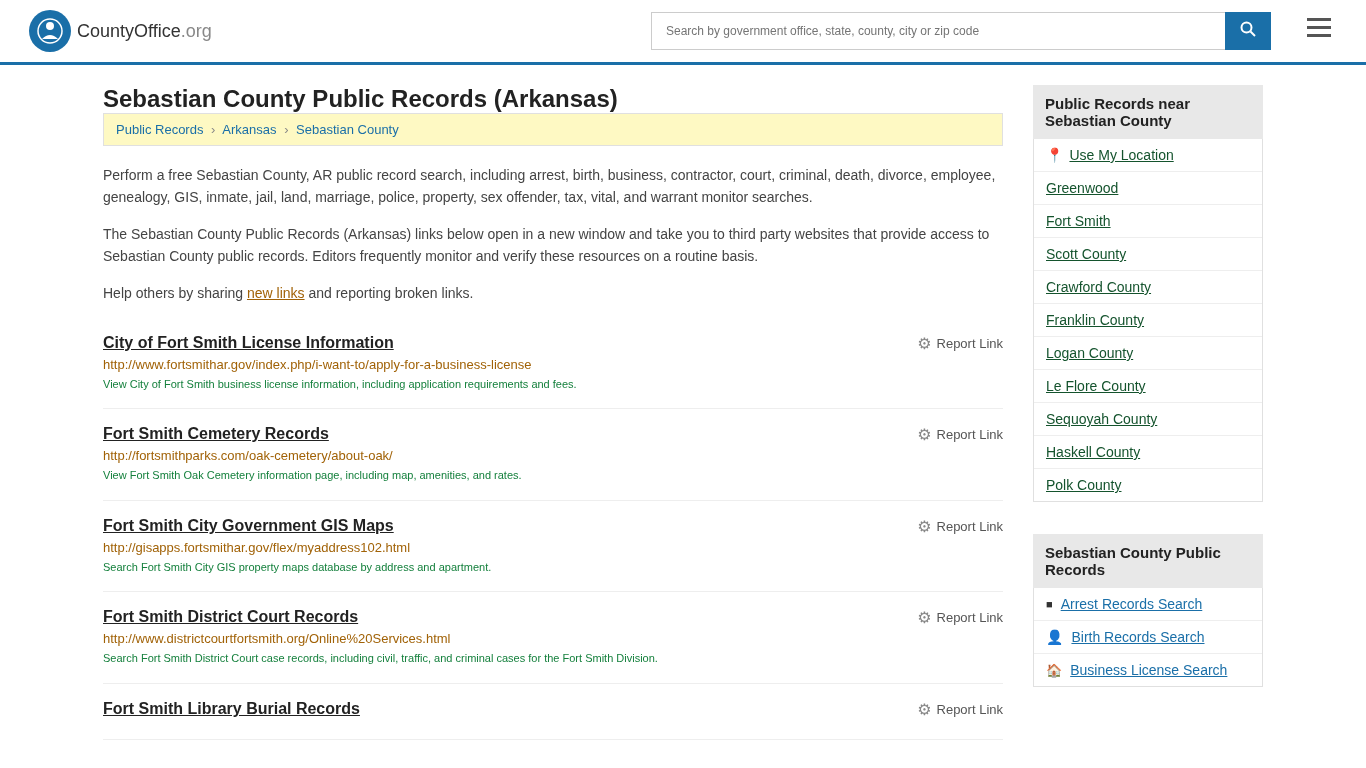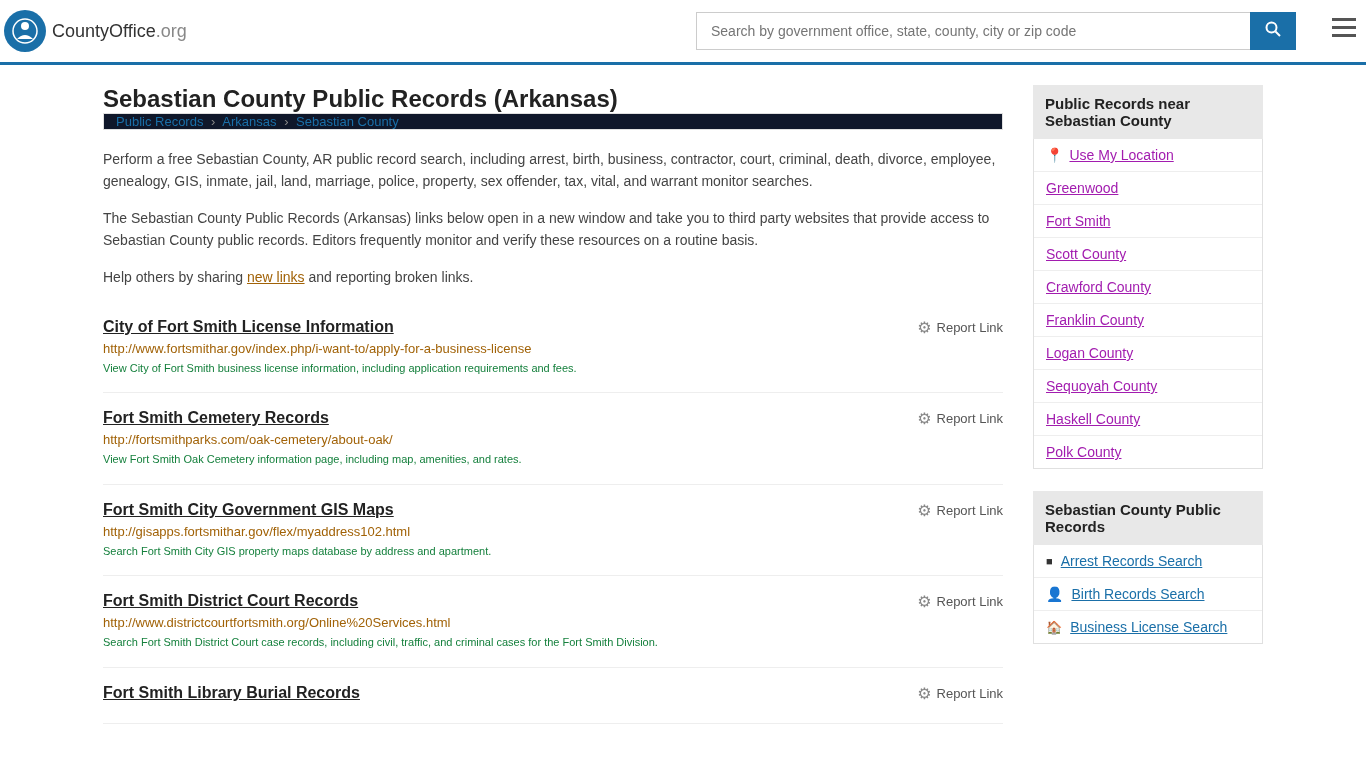--- a/index.html
+++ b/index.html
@@ -2,21 +2,21 @@
 <html><head>
   <meta charset="utf-8">
   <style>
     * { box-sizing: border-box; margin: 0; padding: 0; }
     body { font-family: Arial, sans-serif; font-size: 14px; color: #333; background: #fff; }
 
     
     .header {
       background: #fff;
       border-bottom: 3px solid #1a6fa8;
-      padding: 10px 4px;
+      padding: 10px 29px;
       display: flex;
       align-items: center;
       gap: 20px;
     }
     .logo-area {
       display: flex;
       align-items: center;
       gap: 6px;
       text-decoration: none;
     }
@@ -42,24 +42,23 @@
       flex: 1;
       display: flex;
       max-width: 620px;
       margin-left: auto;
     }
     .search-input {
       flex: 1;
       padding: 8px 14px;
       border: 1px solid #ccc;
       border-right: none;
-      font-size: 14px;
+      font-size: 12px;
       color: #737373;
       outline: none;
-      margin-left: 20px;
     }
     .search-btn {
       background: #1a6fa8;
       border: 1px solid #1a6fa8;
       color: white;
       padding: 8px 14px;
       cursor: pointer;
       font-size: 16px;
     }
     .menu-btn {
@@ -85,22 +84,22 @@
     .content {
       flex: 1;
     }
     .page-title {
       font-size: 24px;
       font-weight: bold;
       color: #222;
       margin-bottom: 0;
     }
     .breadcrumb {
-      background: #0f172a;
-      padding: 0 12px;
+      background: #fef9c3;
+      padding: 8px 12px;
       border: 1px solid #e0e0e0;
       font-size: 13px;
       color: #555;
       margin-bottom: 18px;
     }
     .breadcrumb a {
       color: #1a6fa8;
       text-decoration: none;
     }
     .breadcrumb span { color: #888; margin: 0 4px; }
@@ -155,21 +154,21 @@
       color: #15803d;
       line-height: 1.5;
     }
 
     
     .sidebar {
       width: 230px;
       flex-shrink: 0;
     }
     .sidebar-section {
-      margin-bottom: 22px;
+      margin-bottom: 32px;
     }
     .sidebar-header {
       background: #e8e8e8;
       padding: 10px 12px;
       font-size: 15px;
       font-weight: bold;
       color: #222;
       margin-bottom: 0;
     }
     .sidebar-list {
@@ -178,21 +177,21 @@
     }
     .sidebar-item {
       padding: 8px 12px;
       border-bottom: 1px solid #eee;
       display: flex;
       align-items: center;
       gap: 6px;
     }
     .sidebar-item:last-child { border-bottom: none; }
     .sidebar-item a {
-      color: #a21caf;
+      color: #14532d;
       text-decoration: underline;
       font-size: 14px;
       cursor: pointer;
     }
     .location-icon { color: #555; font-size: 14px; }
     .sidebar-icon { color: #555; font-size: 12px; }
 
     .sidebar-records-list {
       border: 1px solid #e0e0e0;
       border-top: none;
@@ -348,20 +347,23 @@
         <div class="sidebar-item">
           <a>Crawford County</a>
         </div>
         <div class="sidebar-item">
           <a>Franklin County</a>
         </div>
         <div class="sidebar-item">
           <a>Logan County</a>
         </div>
         <div class="sidebar-item">
+          <a>Le Flore County</a>
+        </div>
+        <div class="sidebar-item">
           <a>Sequoyah County</a>
         </div>
         <div class="sidebar-item">
           <a>Haskell County</a>
         </div>
         <div class="sidebar-item">
           <a>Polk County</a>
         </div>
       </div>
     </div>

